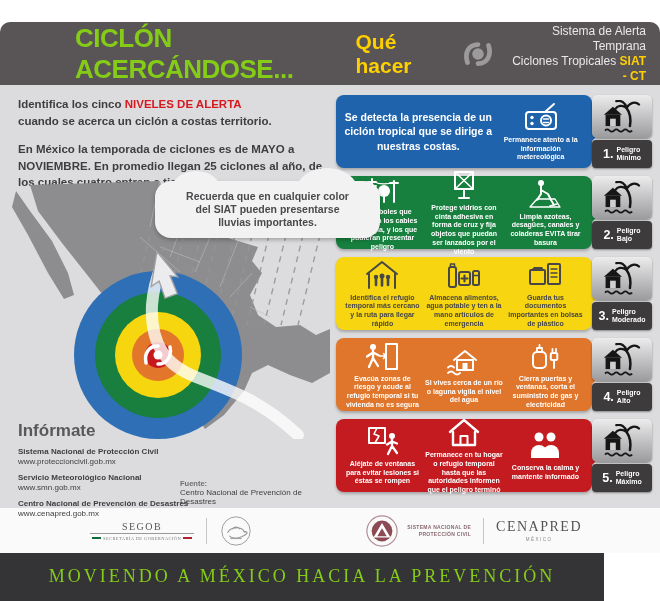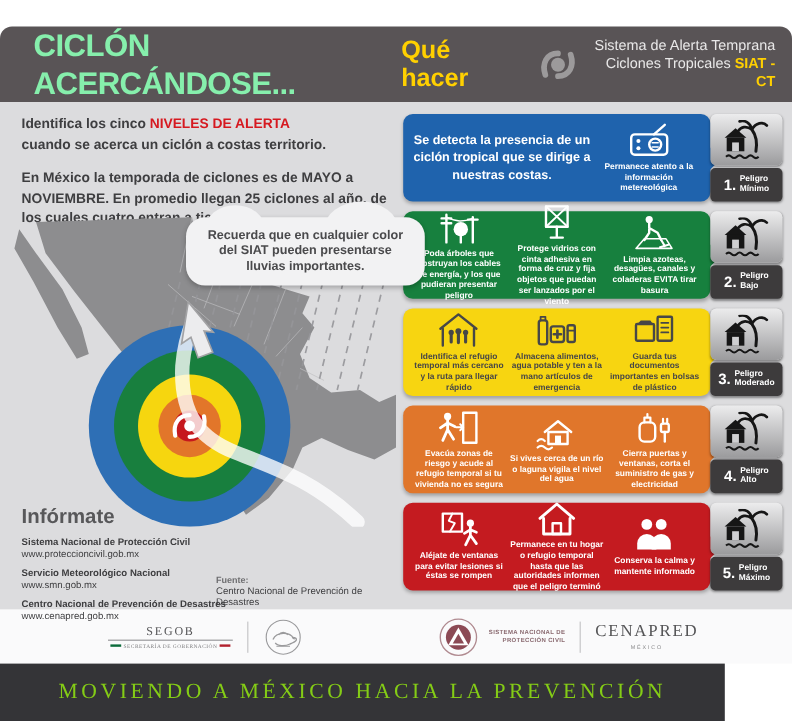--- a/index.html
+++ b/index.html
@@ -1,34 +1,34 @@
 <!DOCTYPE html>
 <html><head>
 <meta charset="utf-8">
 <style>
   html,body{margin:0;padding:0;background:#fff;}
   .page{position:relative;width:660px;height:601px;background:#fff;overflow:hidden;
         font-family:"Liberation Sans",sans-serif;}
   
   .hdr{position:absolute;left:0;top:22px;width:660px;height:63px;background:#595456;
        border-radius:10px 10px 0 0;display:flex;align-items:center;box-sizing:border-box;padding:0 14px 0 28px;}
-  .t-main{color:#86efac;font-size:26px;font-weight:bold;letter-spacing:-.5px;}
+  .t-main{color:#84cc16;font-size:26px;font-weight:bold;letter-spacing:-.5px;margin-left:47px;}
   .t-accent{color:#ffd000;font-size:21px;font-weight:bold;margin-left:2px;}
   .hdr-cyc{width:38px;height:38px;color:#9c9a9b;margin-left:14px;flex:none;}
   .hdr-sys{margin-left:10px;color:#e9e8e8;font-size:12px;line-height:1.25;text-align:right;}
   .hdr-sys b{color:#ffd000;}
   
   .main{position:absolute;left:0;top:85px;width:660px;height:423px;background:#dcdcde;}
   .p1,.p2{margin:0;color:#3e3e40;font-weight:bold;font-size:11.5px;line-height:1.45;}
   .p1{position:absolute;left:18px;top:11px;width:300px;}
   .p2{position:absolute;left:18px;top:56px;width:305px;}
   .red{color:#d61920;}
   .mapwrap{position:absolute;left:0;top:92px;width:332px;height:262px;}
   .cloud{position:absolute;left:155px;top:96px;width:175px;background:#f2f2f3;border-radius:16px;
-         padding:9px 12px;box-shadow:0 2px 4px rgba(0,0,0,.25);font-size:10.5px;font-weight:bold;
+         padding:9px 25px;box-shadow:0 2px 4px rgba(0,0,0,.25);font-size:10.5px;font-weight:bold;
          color:#4a4a4c;text-align:center;line-height:1.25;z-index:6;}
   .cloud::before{content:'';position:absolute;top:-10px;left:16px;width:50px;height:40px;border-radius:50%;
          background:#f2f2f3;z-index:-1;}
   .cloud::after{content:'';position:absolute;top:-13px;right:22px;width:62px;height:46px;border-radius:50%;
          background:#f2f2f3;z-index:-1;}
   .informate{position:absolute;left:18px;top:336px;width:312px;z-index:7;}
   .informate h2{margin:0 0 6px 0;font-size:17px;color:#58585a;}
   .entry{margin-bottom:5px;}
   .e-name{font-size:8px;font-weight:bold;color:#3e3e40;line-height:1.3;}
   .e-url{font-size:8px;color:#3e3e40;line-height:1.3;}

